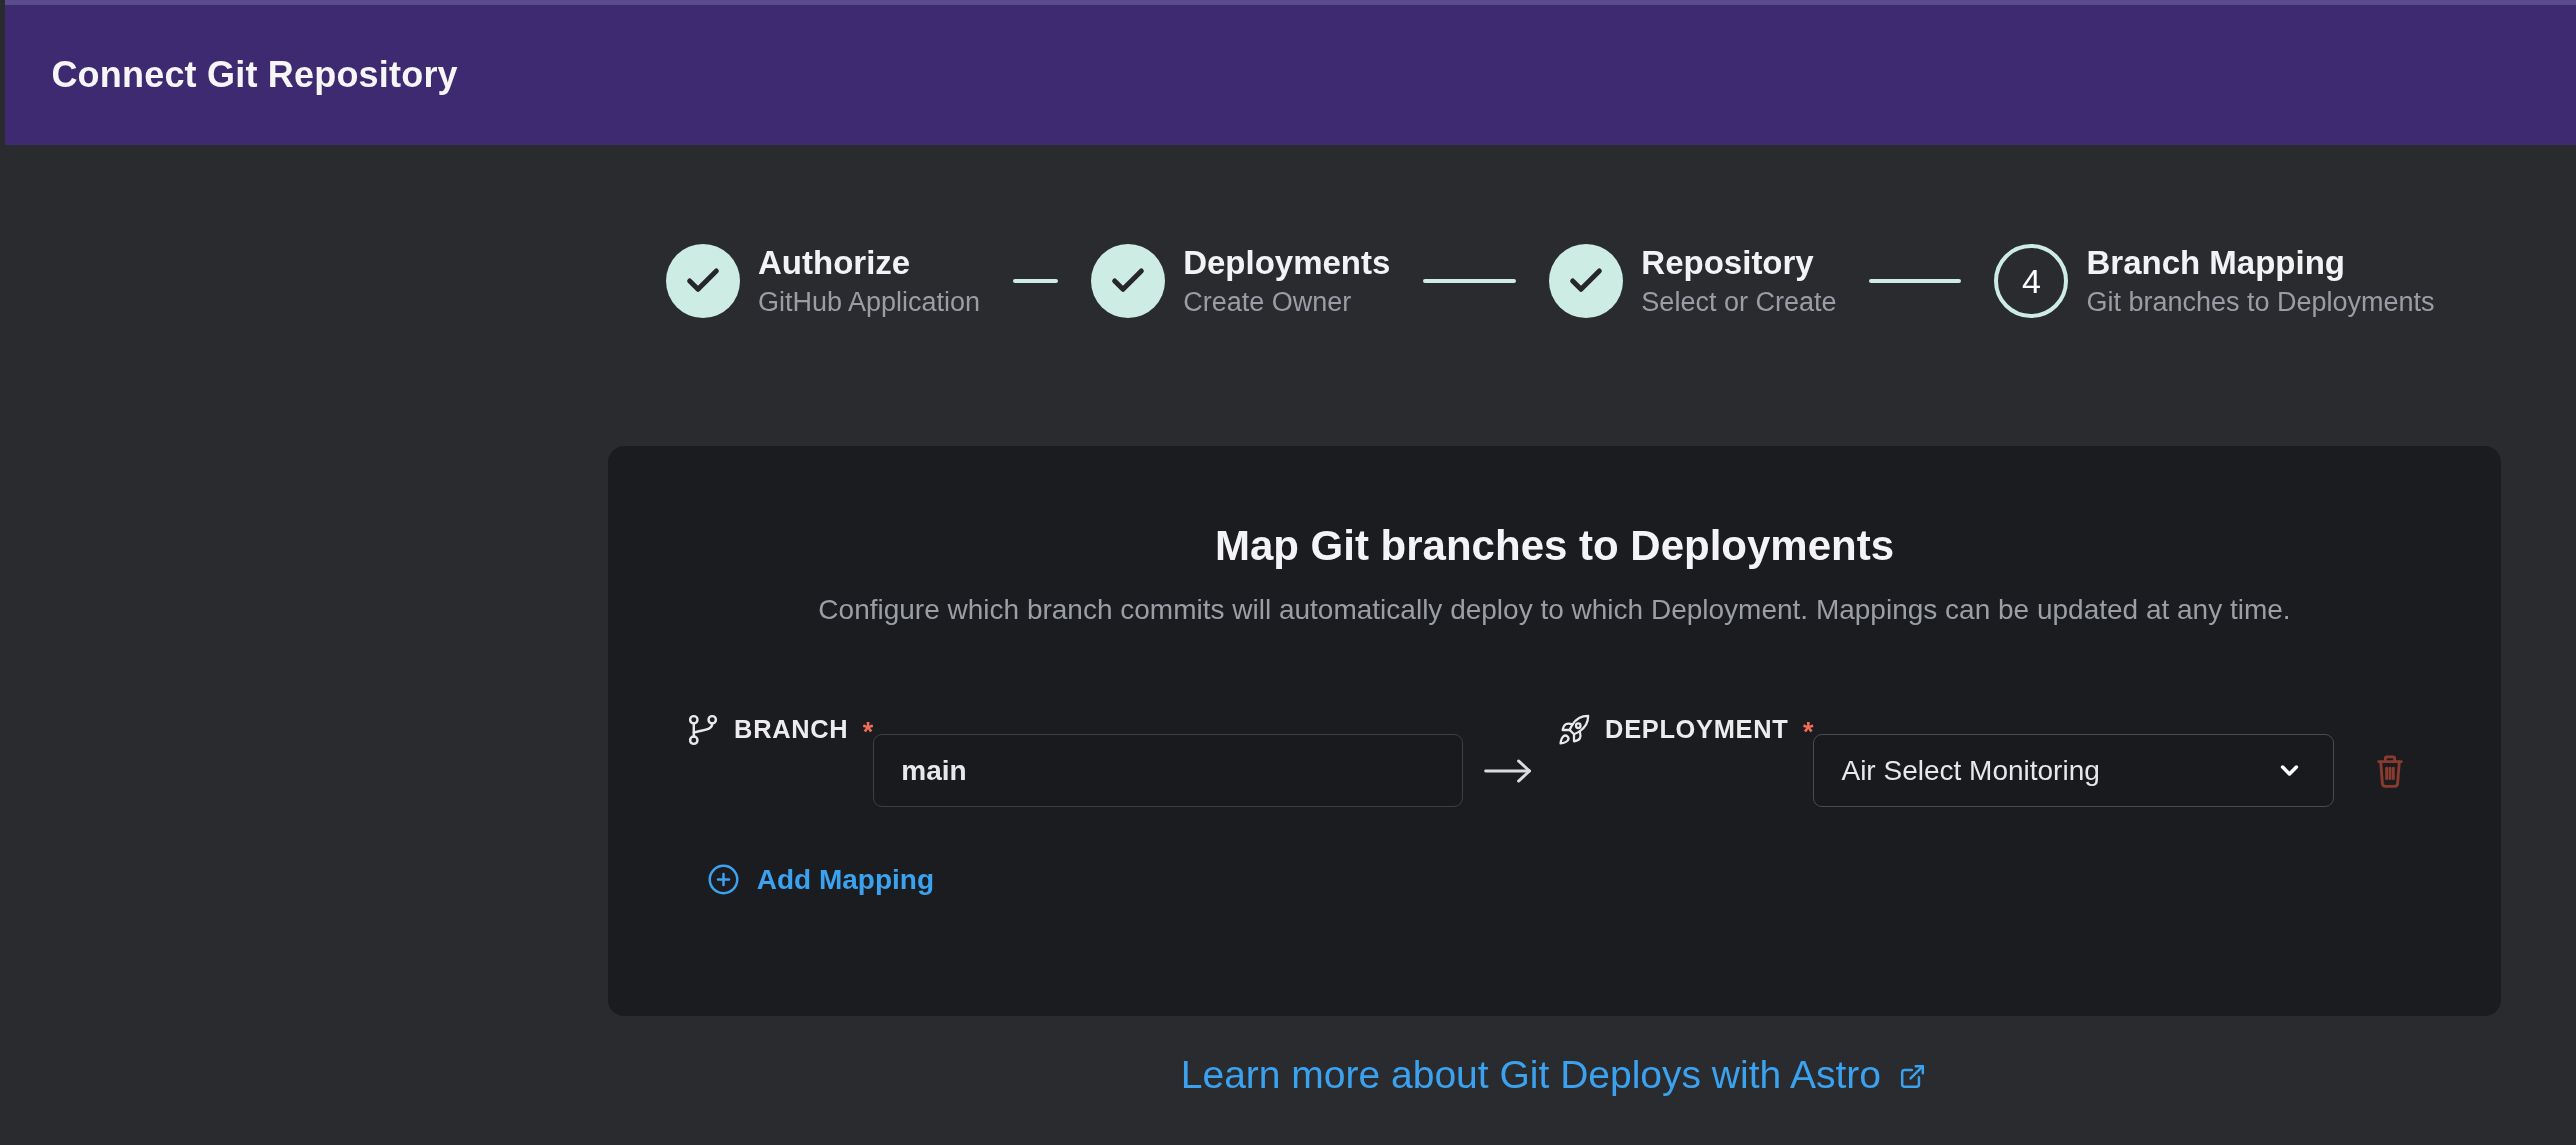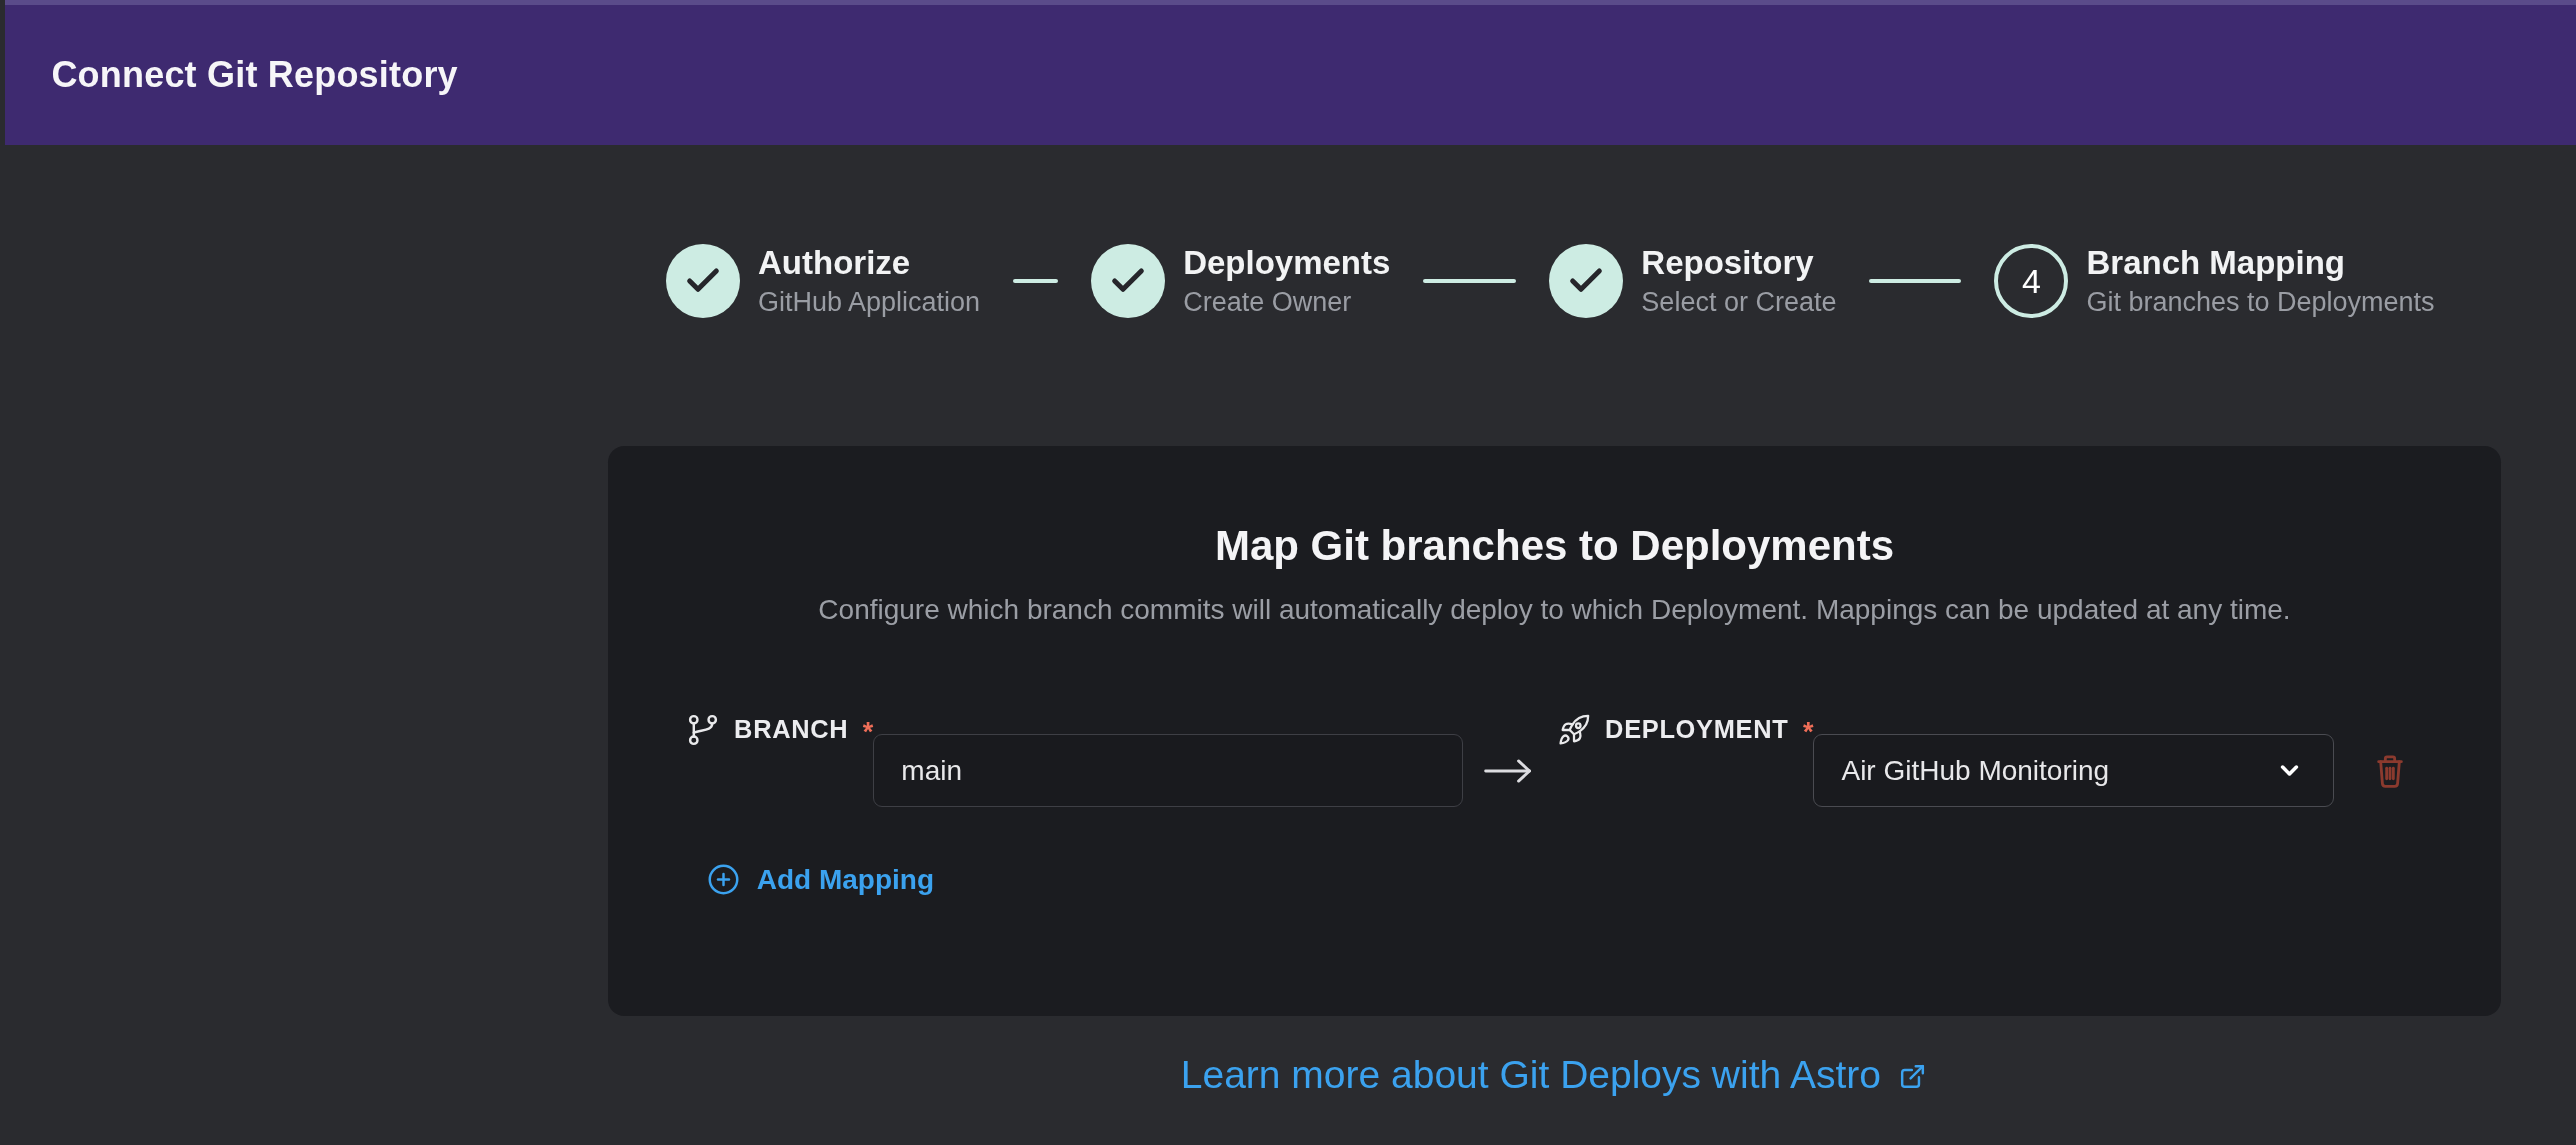--- a/index.html
+++ b/index.html
@@ -122,21 +122,21 @@
     margin-top: 23.6px;
     height: 73px;
     width: 781px;
     border-radius: 9px;
     background: #191a1e;
     font-size: 28px;
     color: #e8e8ea;
     padding: 0 27px;
     font-family: "Liberation Sans", "DejaVu Sans", sans-serif;
   }
-  .text-input { border: 1.8px solid #3e3f45; outline: none; }
+  .text-input { border: 1.8px solid #3e3f45; outline: none; font-weight: bold; }
   .select {
     border: 1.8px solid #4a4b51;
     display: flex;
     align-items: center;
     justify-content: space-between;
     cursor: pointer;
   }
   .select svg { width: 33px; height: 33px; flex: 0 0 auto; }
   .arrow-cell {
     width: 90px; height: 73px;
@@ -287,21 +287,21 @@
             <path d="M4.5 16.5c-1.5 1.26-2 5-2 5s3.74-.5 5-2c.71-.84.7-2.13-.09-2.91a2.18 2.18 0 0 0-2.91-.09z"></path>
             <path d="m12 15-3-3a22 22 0 0 1 2-3.95A12.88 12.88 0 0 1 22 2c0 2.72-.78 7.5-6 11a22.35 22.35 0 0 1-4 2z"></path>
             <path d="M9 12H4s.55-3.03 2-4c1.62-1.08 5 0 5 0"></path>
             <path d="M12 15v5s3.03-.55 4-2c1.08-1.62 0-5 0-5"></path>
             <circle cx="15" cy="9" r="1.6"></circle>
           </svg>
           <span class="label-text">DEPLOYMENT</span>
           <span class="req">*</span>
         </div>
         <div class="select" role="button">
-          <span>Air GitHub Monitoring</span>
+          <span>Air Select Monitoring</span>
           <svg viewBox="0 0 24 24" fill="none" stroke="#ffffff" stroke-width="2.6" stroke-linecap="round" stroke-linejoin="round">
               <path d="m7 9.5 5 5 5-5"></path>
             </svg>
         </div>
       </div>
 
       <button class="trash-btn">
         <svg viewBox="0 0 24 24" fill="none" stroke="#8b3a2e" stroke-width="1.7" stroke-linecap="round" stroke-linejoin="round">
           <path d="M9.2 6V4.6c0-.6.45-1.1 1-1.1h3.6c.55 0 1 .5 1 1.1V6"></path>
           <path d="M5.2 6.4h13.6"></path>

